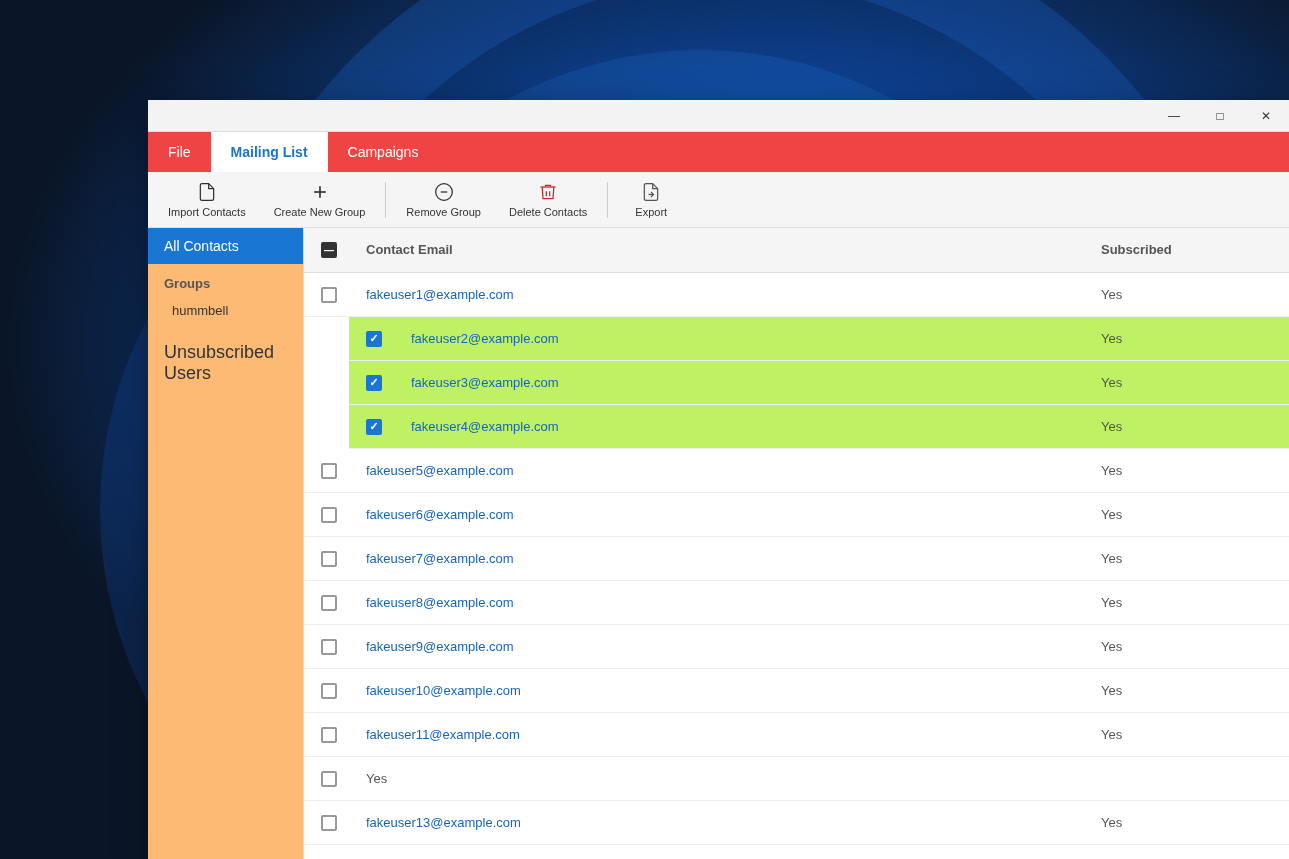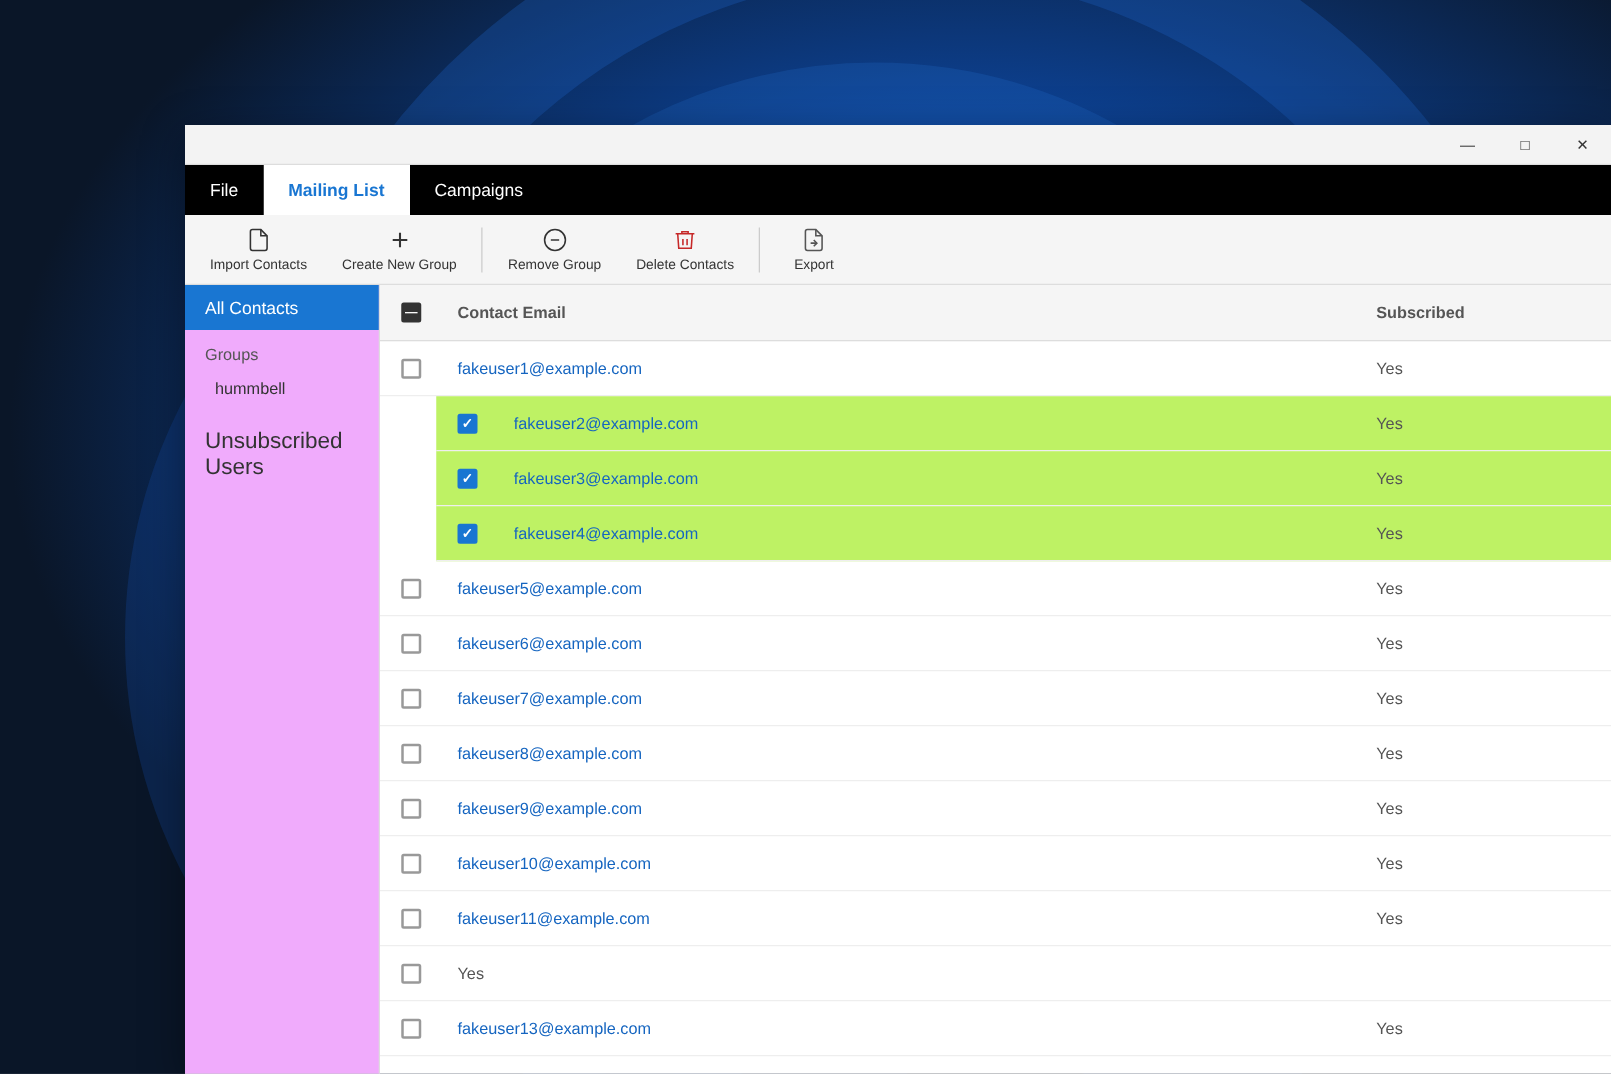--- a/index.html
+++ b/index.html
@@ -88,21 +88,21 @@
       cursor: pointer;
       font-size: 12px;
       color: #333;
       border: none;
       background: transparent;
     }
 
     
     .menu-bar {
       height: 40px;
-      background: #000000;
+      background: #ef4444;
       display: flex;
       align-items: flex-end;
       flex-shrink: 0;
     }
     .menu-tab {
       padding: 8px 20px;
       cursor: pointer;
       color: #fff;
       font-size: 14px;
       border: none;
@@ -170,38 +170,38 @@
     
     .body-area {
       display: flex;
       flex: 1;
       overflow: hidden;
     }
 
     
     .sidebar {
       width: 156px;
-      background: #f0abfc;
+      background: #fdba74;
       border-right: 1px solid #ddd;
       flex-shrink: 0;
       padding-top: 0;
     }
     .sidebar-all-contacts {
       background: #1976d2;
       color: #fff;
       padding: 10px 16px;
       font-size: 14px;
       cursor: pointer;
       font-weight: 500;
     }
     .sidebar-section-header {
       padding: 12px 16px 4px;
       font-size: 13px;
       color: #555;
-      font-weight: 400;
+      font-weight: 700;
     }
     .sidebar-item {
       padding: 8px 16px 8px 24px;
       font-size: 13px;
       color: #333;
       cursor: pointer;
     }
     .sidebar-unsub {
       padding: 8px 16px;
       font-size: 18px;

